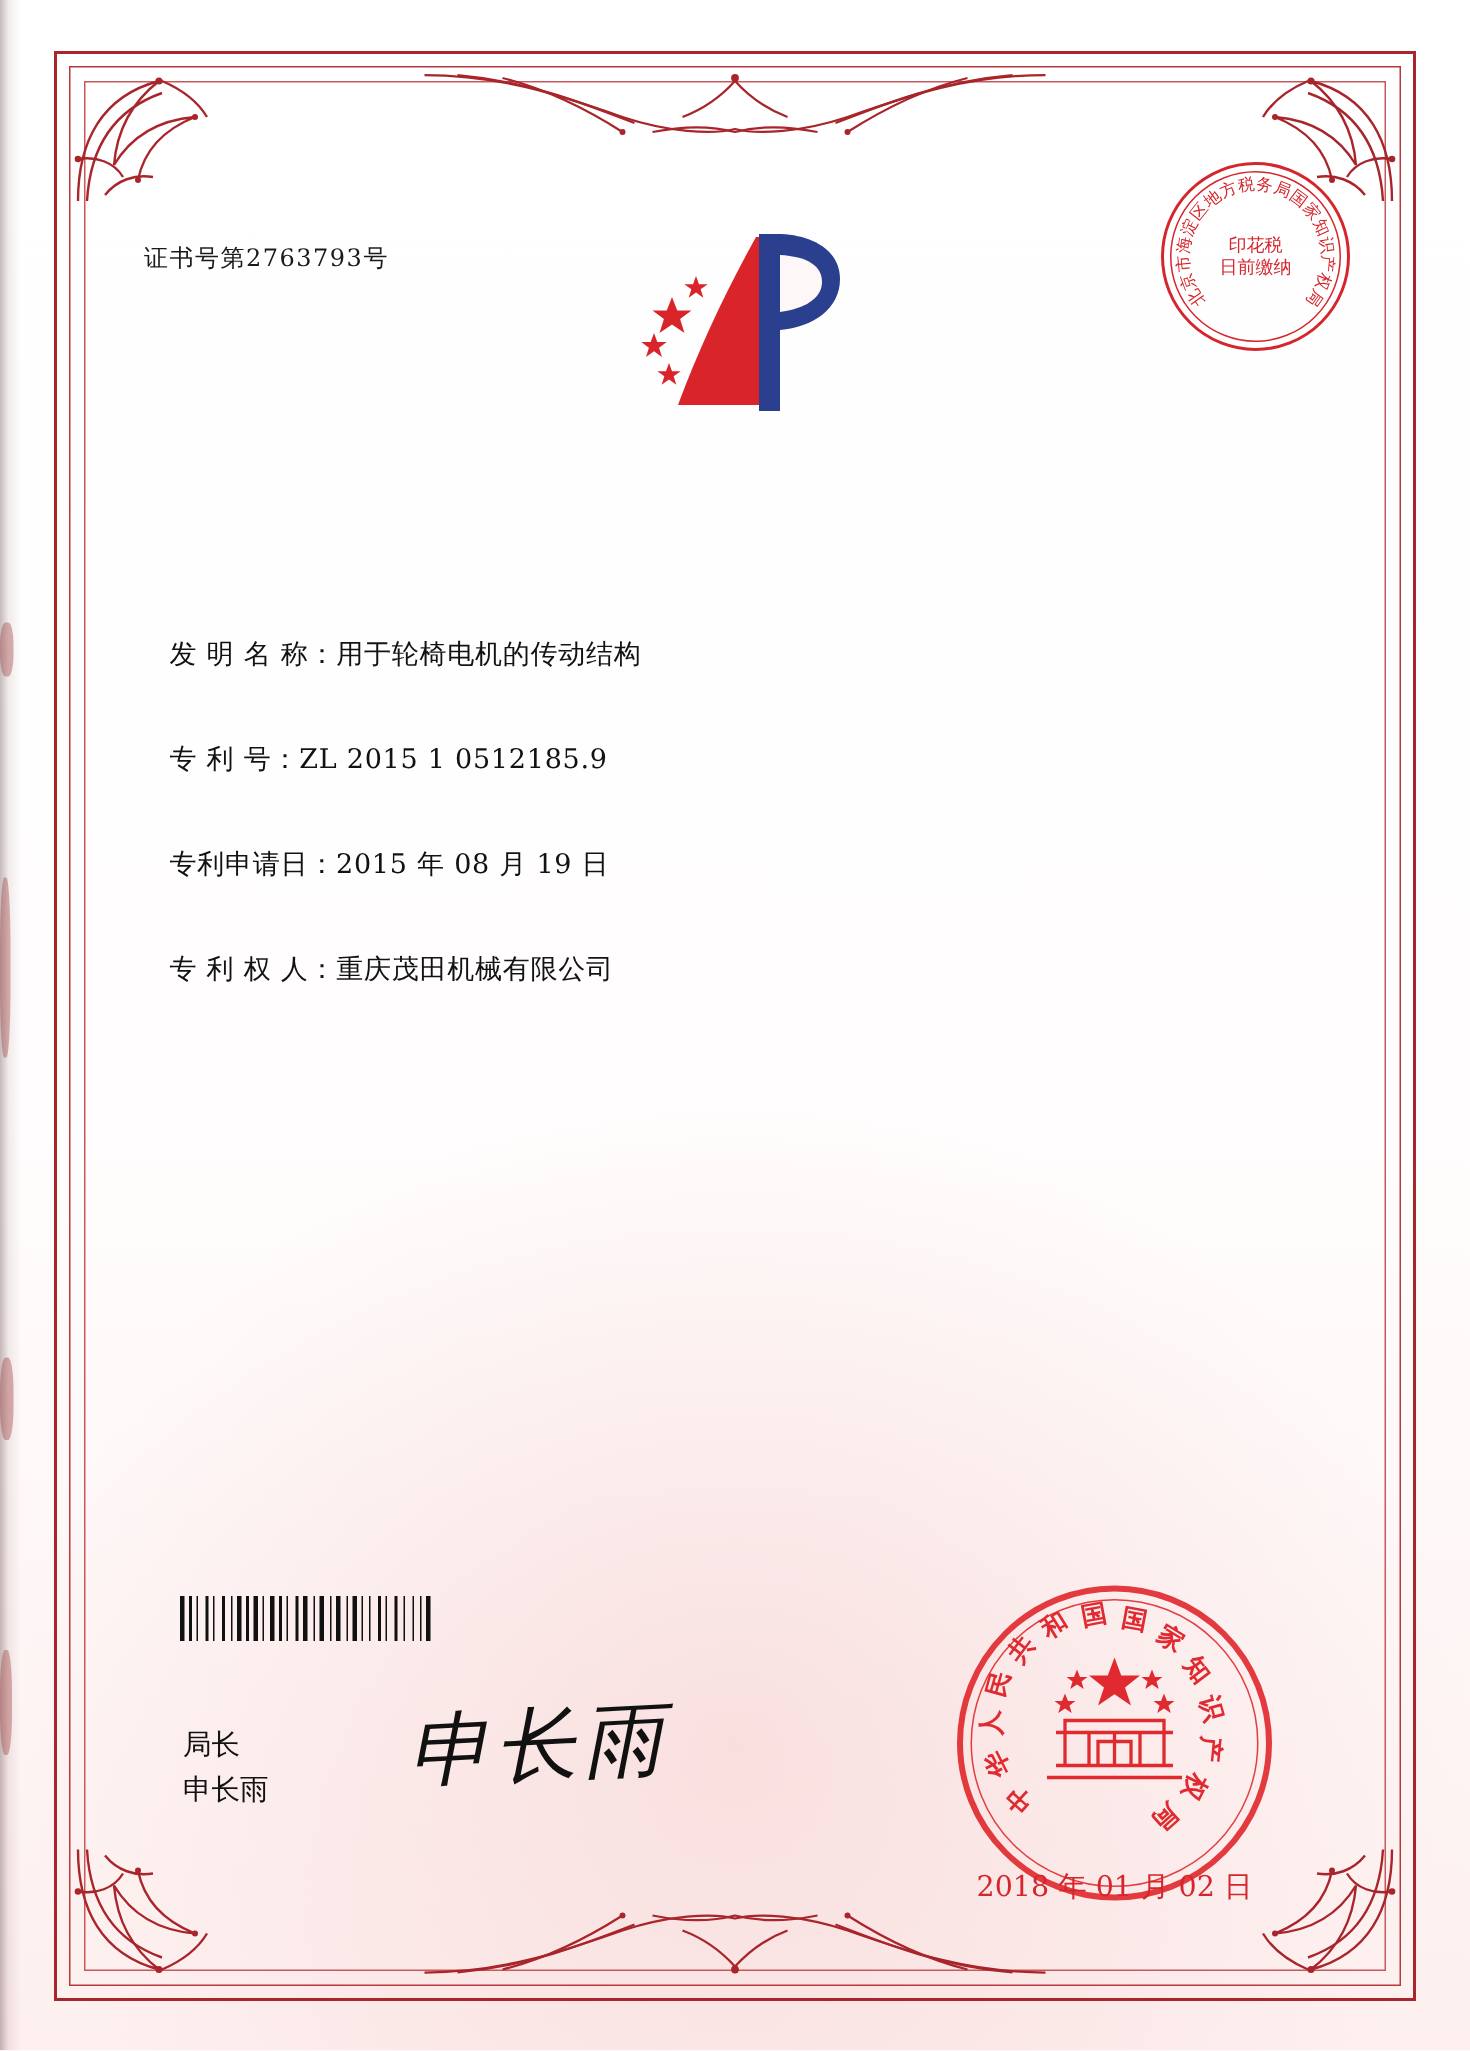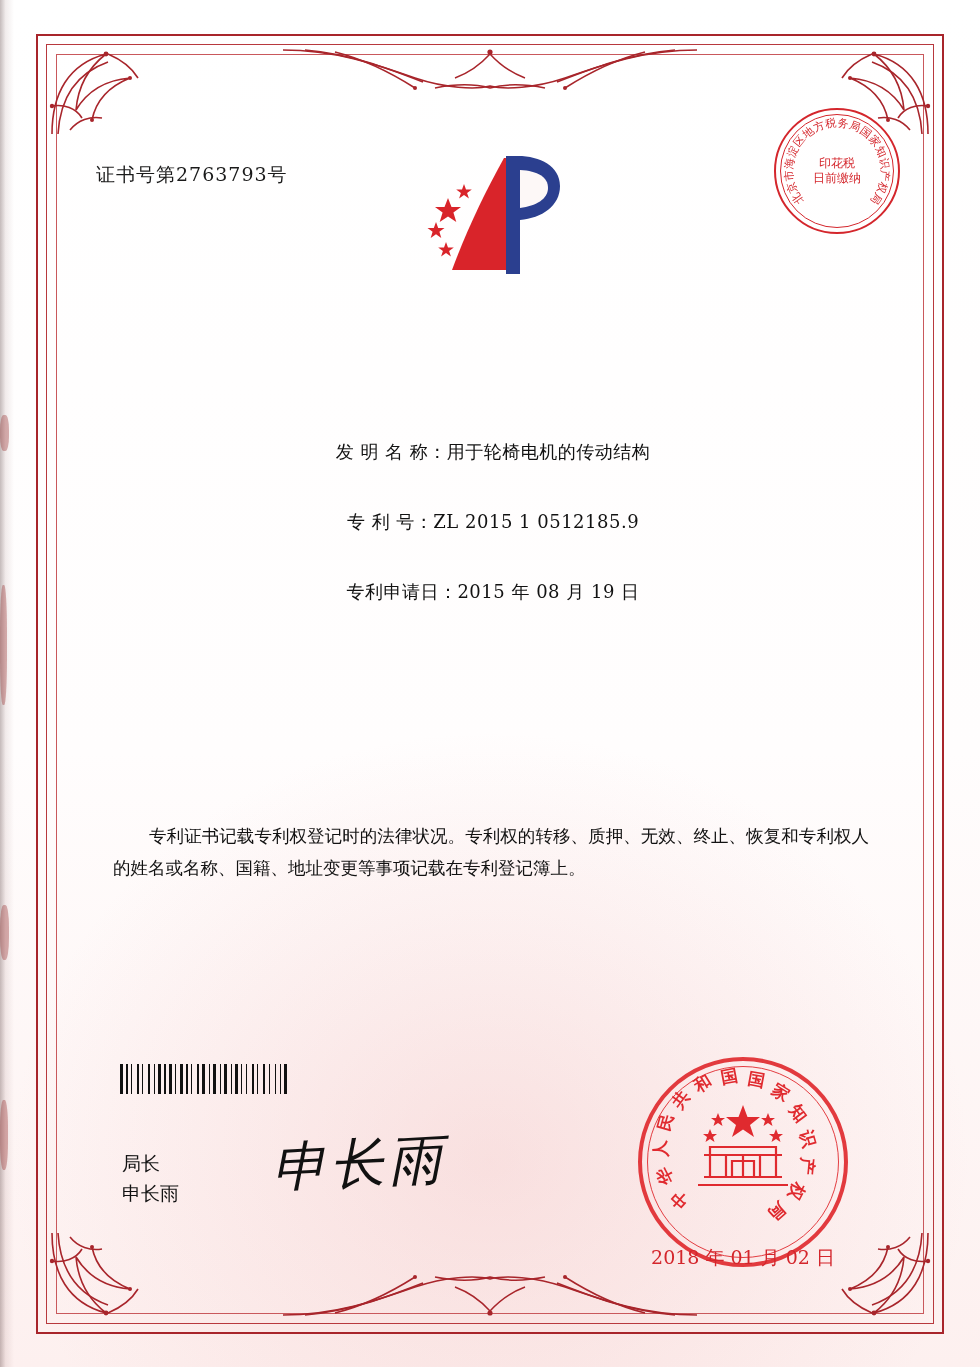--- a/index.html
+++ b/index.html
@@ -91,21 +91,21 @@
     bottom: 46px;
     transform: translateX(-50%) scaleY(-1);
     color: #a8252b;
   }
 
   
   .cert-no {
     position: absolute;
     left: 96px;
     top: 162px;
-    font-size: 19px;
+    font-size: 16px;
     color: #1a1a1a;
     letter-spacing: 1px;
     font-family: "DejaVu Serif", "Liberation Serif", serif;
   }
 
   
   .logo {
     position: absolute;
     left: 420px;
     top: 150px;
@@ -167,23 +167,22 @@
     font-weight: bold;
     color: #121212;
     font-family: "DejaVu Serif", "Liberation Serif", serif;
     text-indent: 16px;
   }
 
   
   .fields {
     position: absolute;
     left: 113px;
-    top: 440px;
+    top: 424px;
     width: 760px;
-    text-align: center;
   }
   .field-row {
     font-size: 18px;
     color: #121212;
     margin-bottom: 46px;
     font-family: "DejaVu Serif", "Liberation Serif", serif;
     white-space: nowrap;
   }
   .field-label {
     display: inline-block;
@@ -483,24 +482,26 @@
   <div class="fields">
     <div class="field-row">
       <span class="field-label">发 明 名 称：</span><span class="field-value">用于轮椅电机的传动结构</span>
     </div>
     <div class="field-row">
       <span class="field-label">专 利 号：</span><span class="field-value">ZL 2015 1 0512185.9</span>
     </div>
     <div class="field-row">
       <span class="field-label">专利申请日：</span><span class="field-value">2015 年 08 月 19 日</span>
     </div>
+    <div class="field-row">
+      <span class="field-label">专 利 权 人：</span><span class="field-value">重庆茂田机械有限公司</span>
+    </div>
   </div>
 
   <div class="body-text">
-    <p>专利证书记载专利权登记时的法律状况。专利权的转移、质押、无效、终止、恢复和专利权人的姓名或名称、国籍、地址变更等事项记载在专利登记簿上。</p>
   </div>
 
   <div class="barcode" id="barcode"><span style="width:3px"></span><span style="width:1px;background:transparent"></span><span style="width:2px"></span><span style="width:1px;background:transparent"></span><span style="width:1px"></span><span style="width:3px;background:transparent"></span><span style="width:2px"></span><span style="width:1px;background:transparent"></span><span style="width:1px"></span><span style="width:3px;background:transparent"></span><span style="width:2px"></span><span style="width:2px;background:transparent"></span><span style="width:1px"></span><span style="width:1px;background:transparent"></span><span style="width:3px"></span><span style="width:1px;background:transparent"></span><span style="width:2px"></span><span style="width:1px;background:transparent"></span><span style="width:3px"></span><span style="width:1px;background:transparent"></span><span style="width:1px"></span><span style="width:2px;background:transparent"></span><span style="width:3px"></span><span style="width:1px;background:transparent"></span><span style="width:2px"></span><span style="width:1px;background:transparent"></span><span style="width:1px"></span><span style="width:3px;background:transparent"></span><span style="width:2px"></span><span style="width:1px;background:transparent"></span><span style="width:3px"></span><span style="width:2px;background:transparent"></span><span style="width:1px"></span><span style="width:1px;background:transparent"></span><span style="width:3px"></span><span style="width:2px;background:transparent"></span><span style="width:1px"></span><span style="width:1px;background:transparent"></span><span style="width:3px"></span><span style="width:2px;background:transparent"></span><span style="width:1px"></span><span style="width:1px;background:transparent"></span><span style="width:3px"></span><span style="width:1px;background:transparent"></span><span style="width:1px"></span><span style="width:2px;background:transparent"></span><span style="width:1px"></span><span style="width:3px;background:transparent"></span><span style="width:2px"></span><span style="width:1px;background:transparent"></span><span style="width:1px"></span><span style="width:3px;background:transparent"></span><span style="width:2px"></span><span style="width:2px;background:transparent"></span><span style="width:1px"></span><span style="width:3px;background:transparent"></span><span style="width:1px"></span><span style="width:2px;background:transparent"></span><span style="width:1px"></span><span style="width:1px;background:transparent"></span><span style="width:3px"></span></div>
 
   <div class="sig-block">
     <div>局长</div>
     <div>申长雨</div>
   </div>
   <div class="signature-script">申长雨</div>
 

